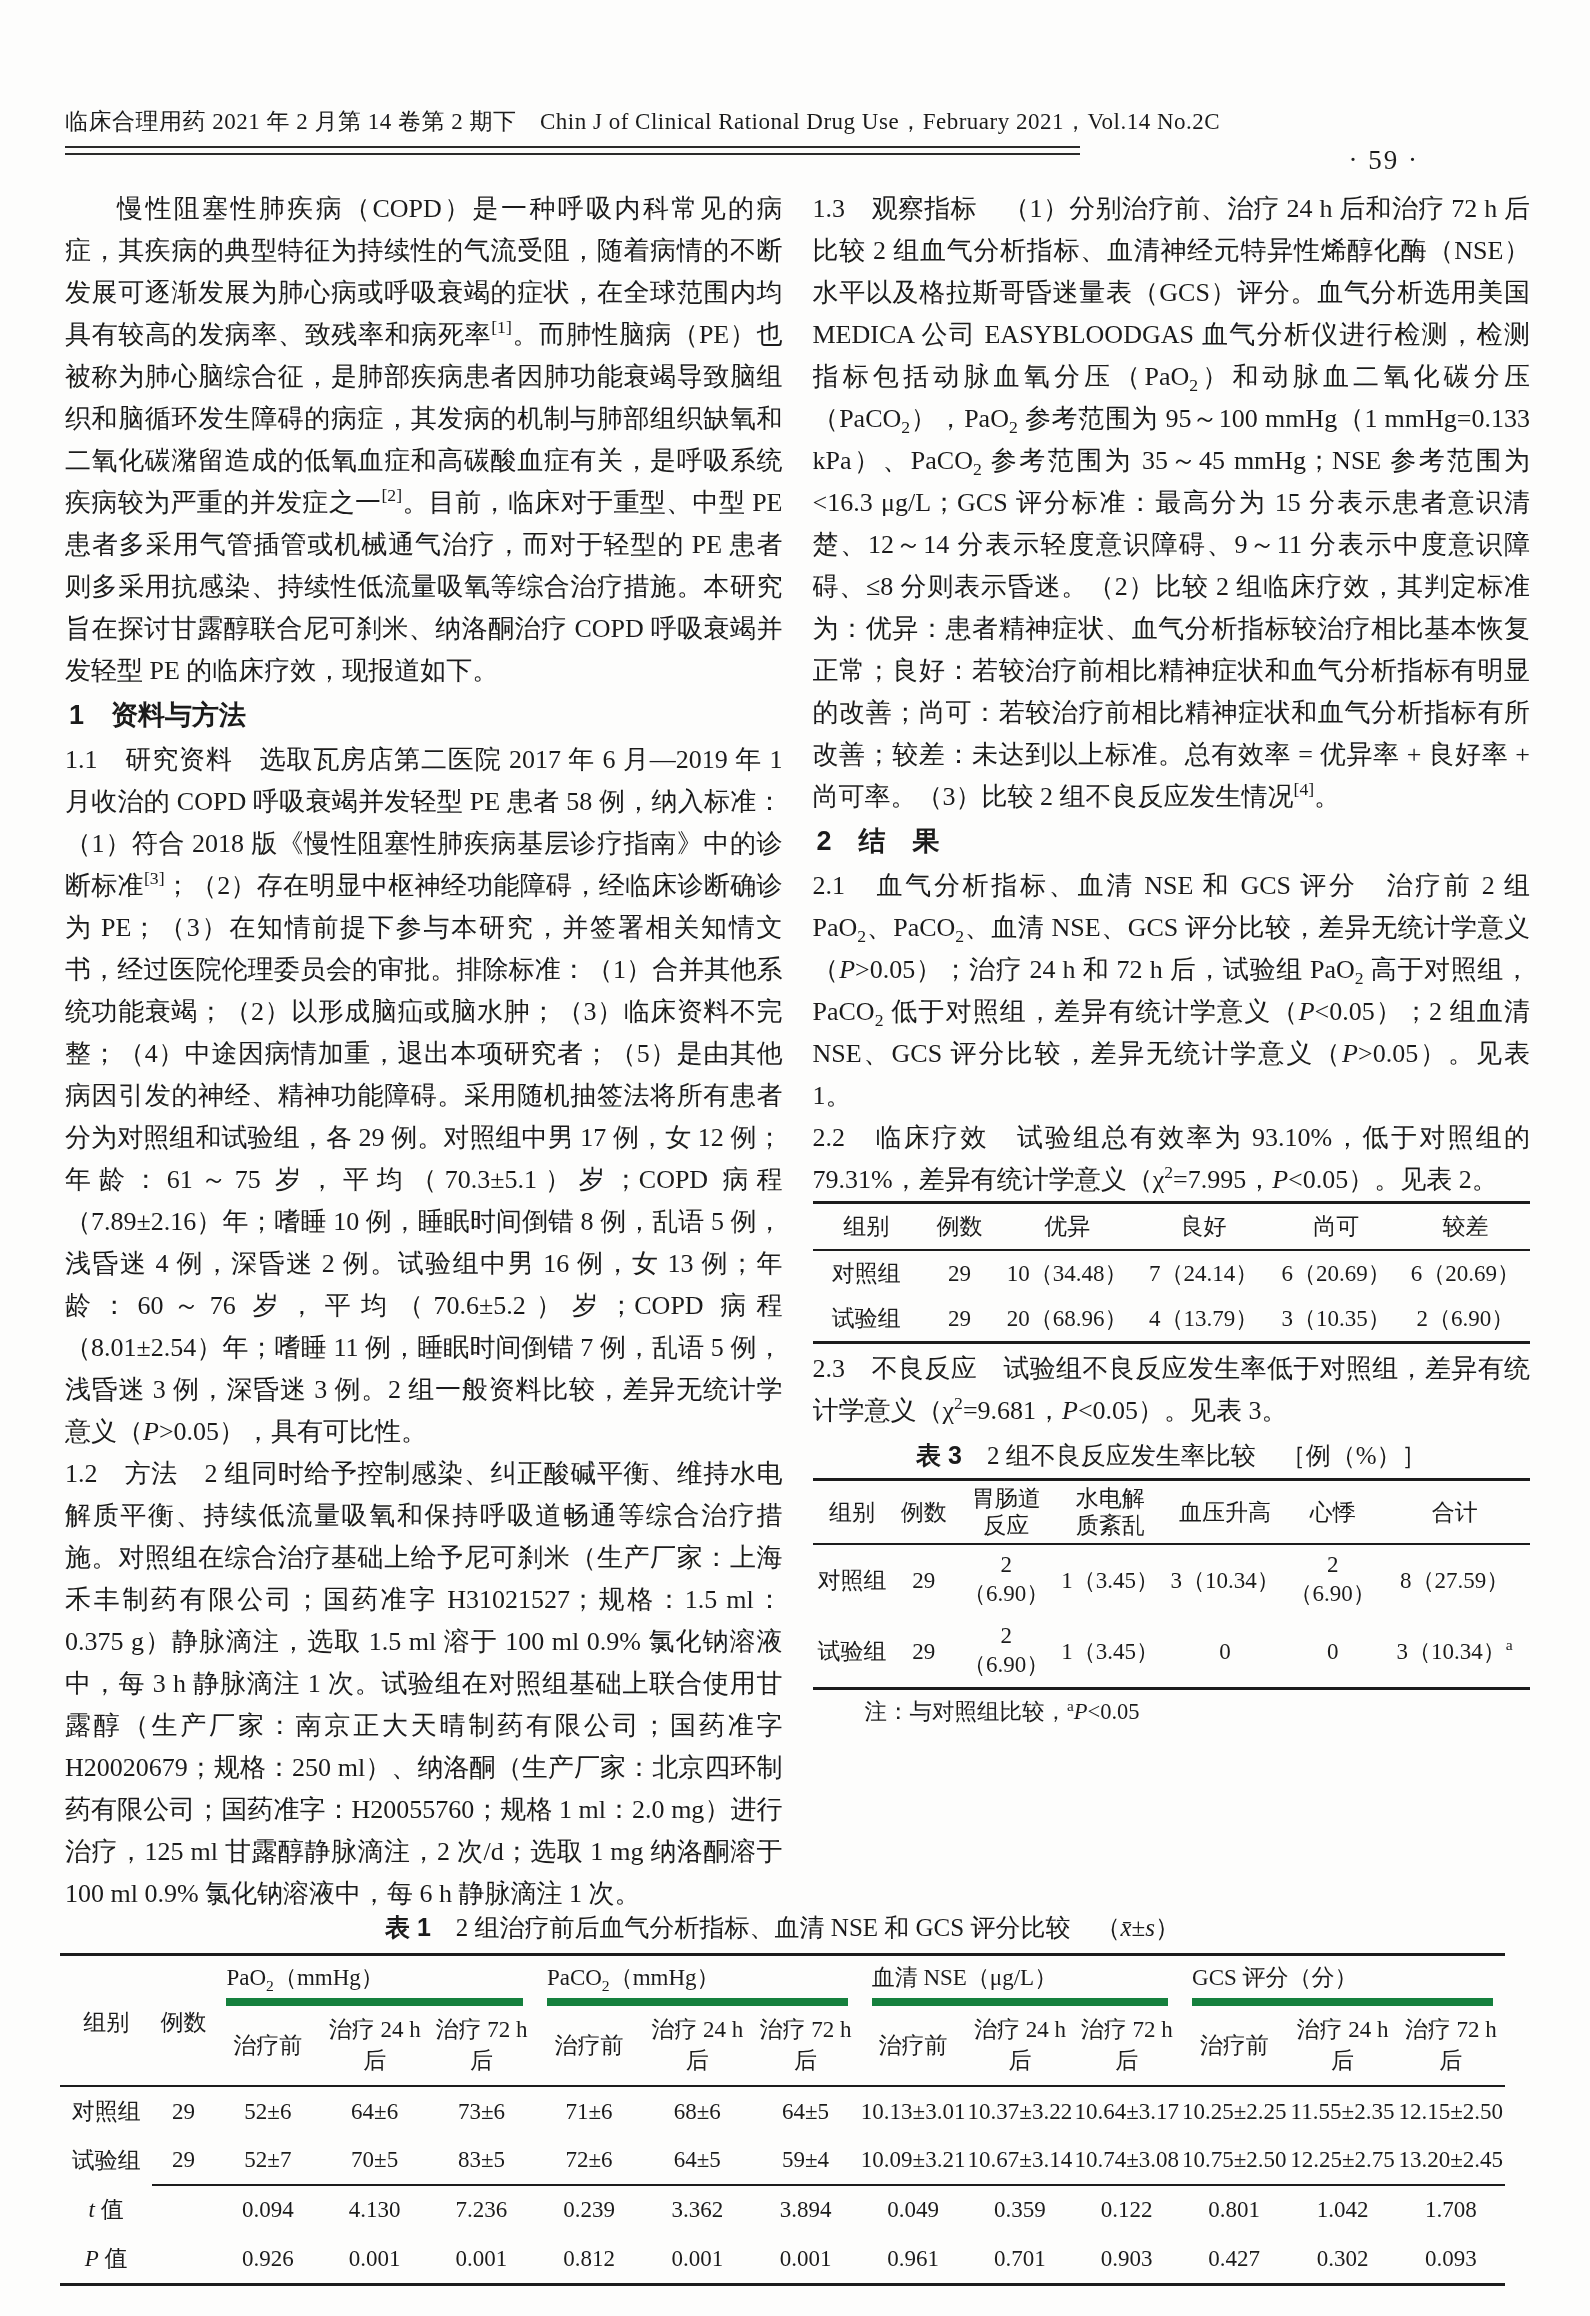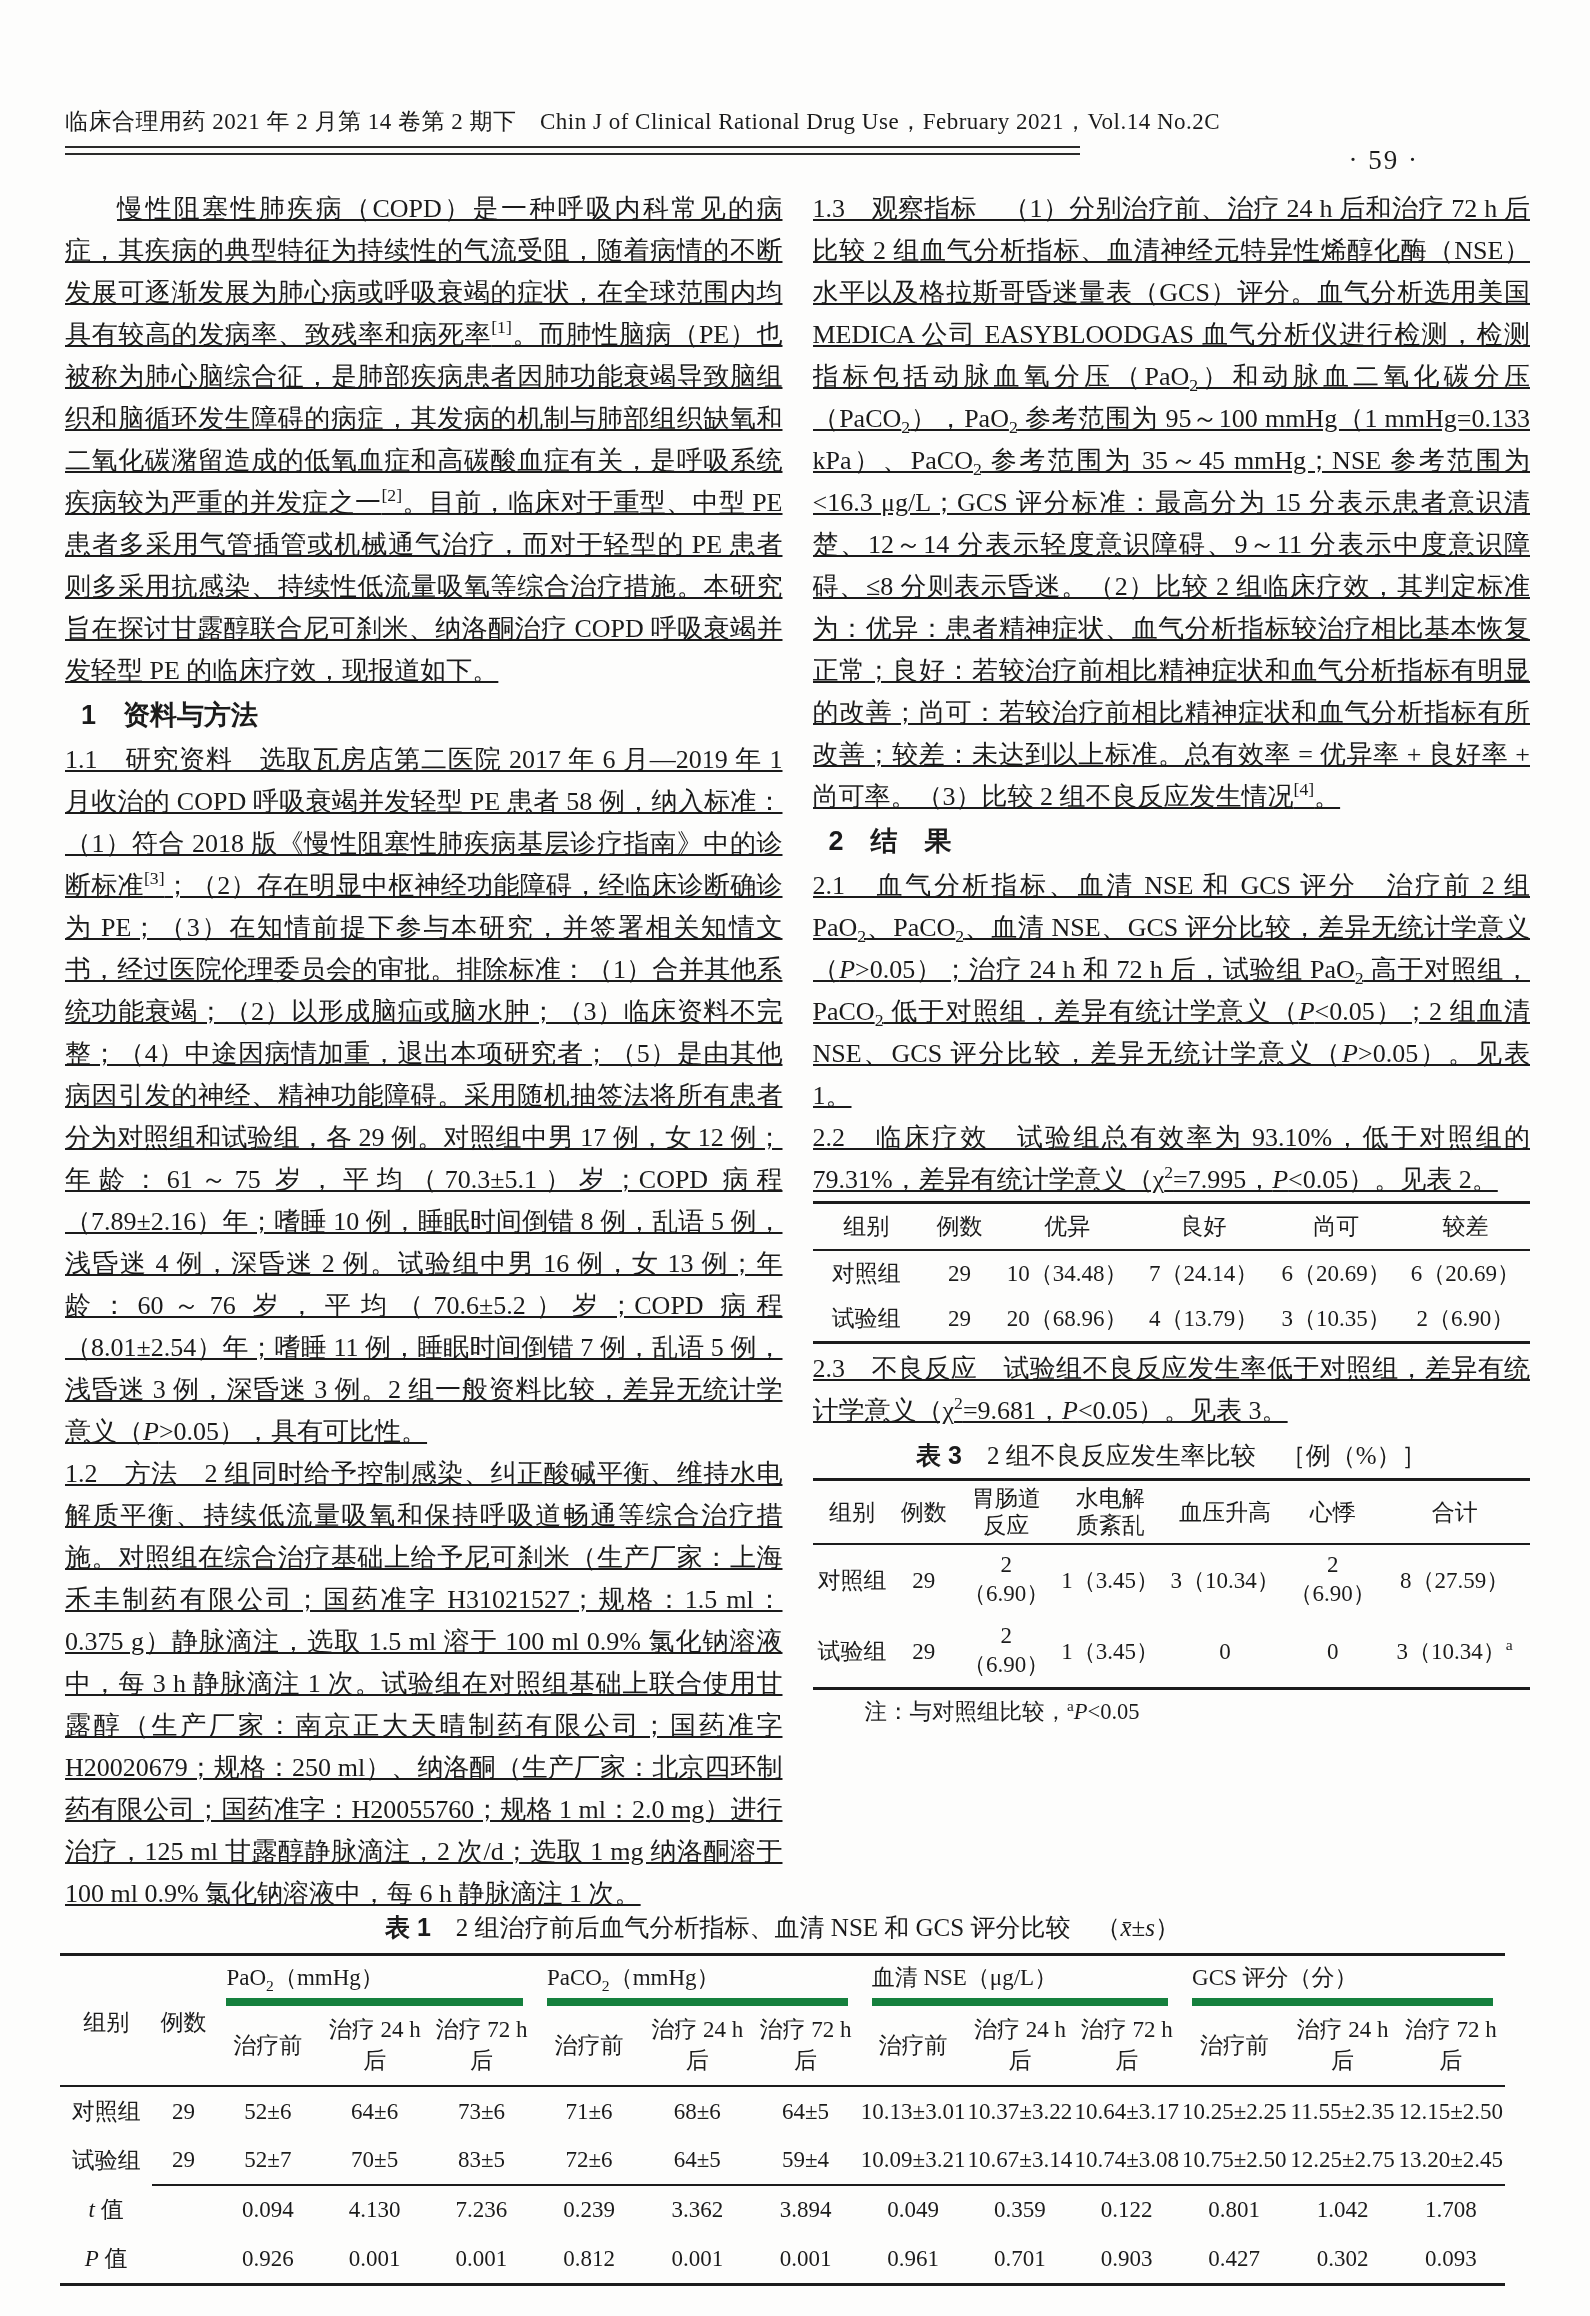--- a/index.html
+++ b/index.html
@@ -28,24 +28,24 @@
     position:absolute;top:146px;left:65px;width:1015px;height:5px;
     border-top:2px solid #2a2a2a;border-bottom:2px solid #2a2a2a;
   }
   
   .columns{
     position:absolute;top:188px;left:65px;right:60px;
     height:1740px;overflow:hidden;
     display:flex;gap:30px;
   }
   .col{flex:1 1 0;overflow:hidden;}
-  .col p{margin:0;font-size:26px;line-height:42px;text-align:justify;text-decoration:underline;}
+  .col p{margin:0;font-size:26px;line-height:42px;text-align:justify;}
   .ind{text-indent:2em;}
   .sec{
-    margin:1px 16px;
+    margin:1px 4px;
     font-family:"Liberation Sans","DejaVu Sans",sans-serif;
     font-weight:bold;font-size:27px;line-height:45px;
   }
   sup{font-size:68%;line-height:0;}
   sub{font-size:68%;line-height:0;}
   
   .tcap{
     text-align:center;font-size:25px;line-height:40px;
     margin:3px 0 2px 0;
   }

